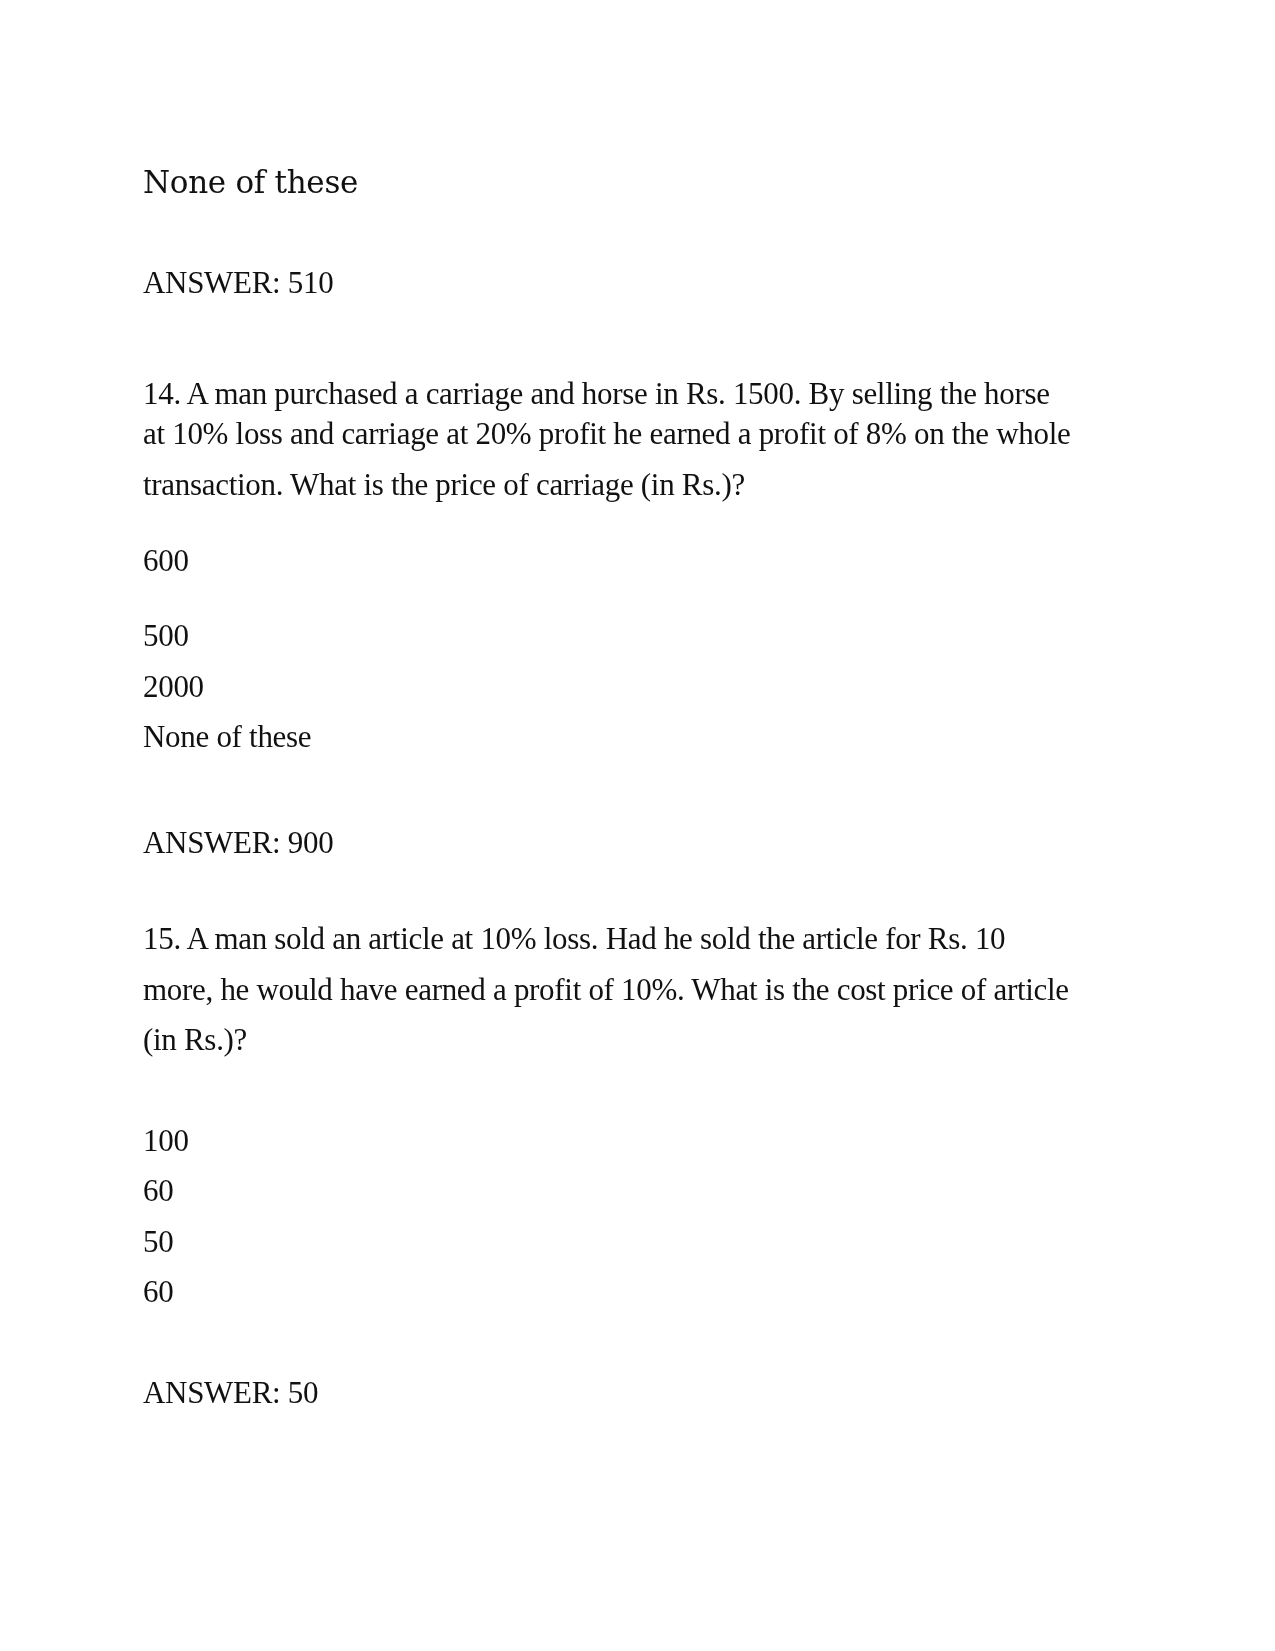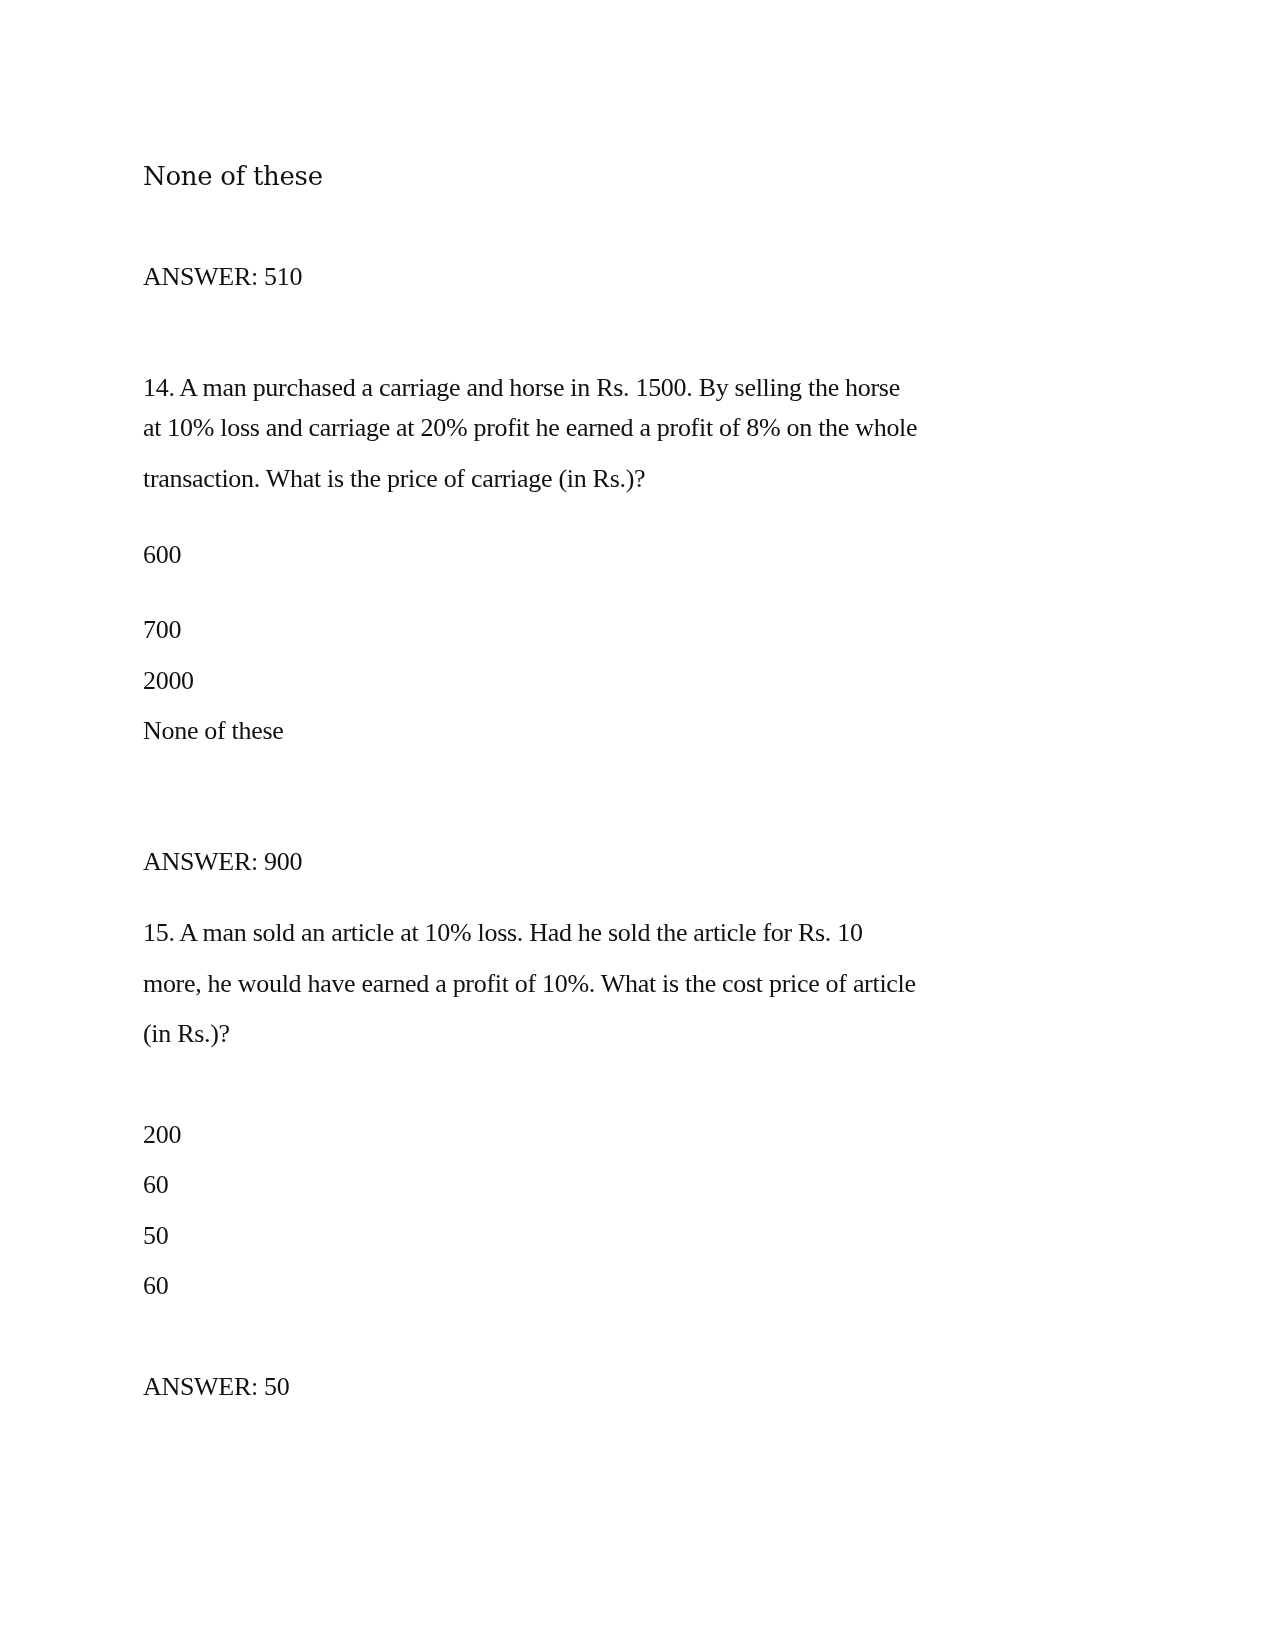--- a/index.html
+++ b/index.html
@@ -11,48 +11,49 @@
       width: 1275px;
       height: 1651px;
       position: relative;
       overflow: hidden;
       font-family: "DejaVu Serif", "Liberation Serif", serif;
       color: #111111;
     }
     .line {
       position: absolute;
       left: 143px;
-      font-size: 26px;
+      font-size: 31px;
       line-height: 34px;
       white-space: nowrap;
       letter-spacing: -0.3px;
+      margin-top: 6px;
     }
     .num { font-variant-numeric: oldstyle-nums; font-family: Liberation Serif, serif; }
   </style>
 </head>
 <body>
 
 <div>
   <div class="line" style="top:159px">None of these</div>
   <div class="line num" style="top:260px">ANSWER: 510</div>
 
   <div>
     <div class="line num" style="top:371px">14. A man purchased a carriage and horse in Rs. 1500. By selling the horse</div>
     <div class="line num" style="top:411px">at 10% loss and carriage at 20% profit he earned a profit of 8% on the whole</div>
     <div class="line num" style="top:462px">transaction. What is the price of carriage (in Rs.)?</div>
     <div class="line num" style="top:538px">600</div>
-    <div class="line num" style="top:613px">700</div>
+    <div class="line num" style="top:613px">500</div>
     <div class="line num" style="top:664px">2000</div>
     <div class="line num" style="top:714px">None of these</div>
-    <div class="line num" style="top:845px">ANSWER: 900</div>
+    <div class="line num" style="top:820px">ANSWER: 900</div>
   </div>
 
   <div>
     <div class="line num" style="top:916px">15. A man sold an article at 10% loss. Had he sold the article for Rs. 10</div>
     <div class="line num" style="top:967px">more, he would have earned a profit of 10%. What is the cost price of article</div>
     <div class="line num" style="top:1017px">(in Rs.)?</div>
-    <div class="line num" style="top:1118px">200</div>
+    <div class="line num" style="top:1118px">100</div>
     <div class="line num" style="top:1168px">60</div>
     <div class="line num" style="top:1219px">50</div>
     <div class="line num" style="top:1269px">60</div>
     <div class="line num" style="top:1370px">ANSWER: 50</div>
   </div>
 </div>
 
 </body></html>

